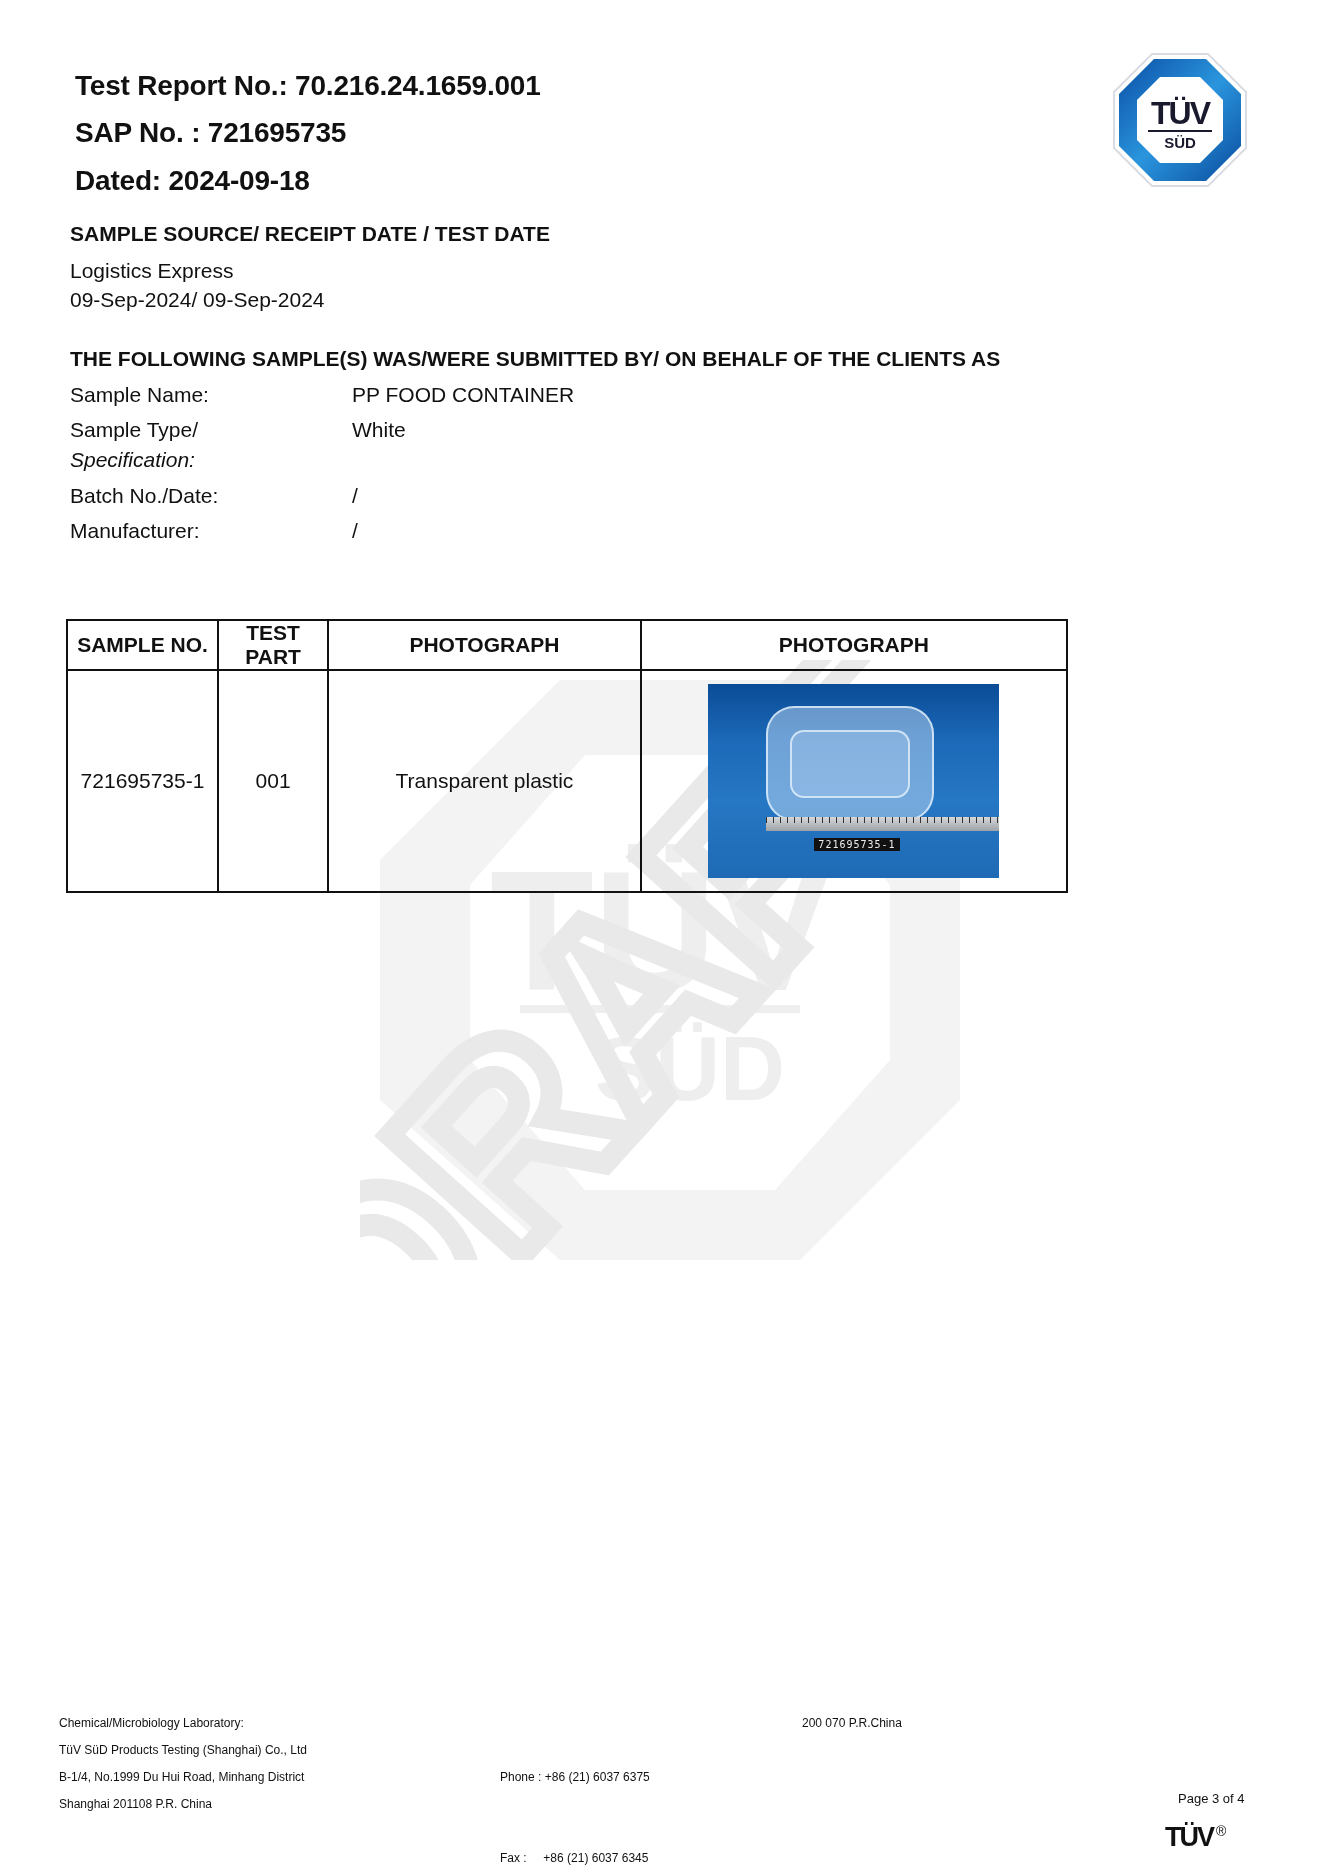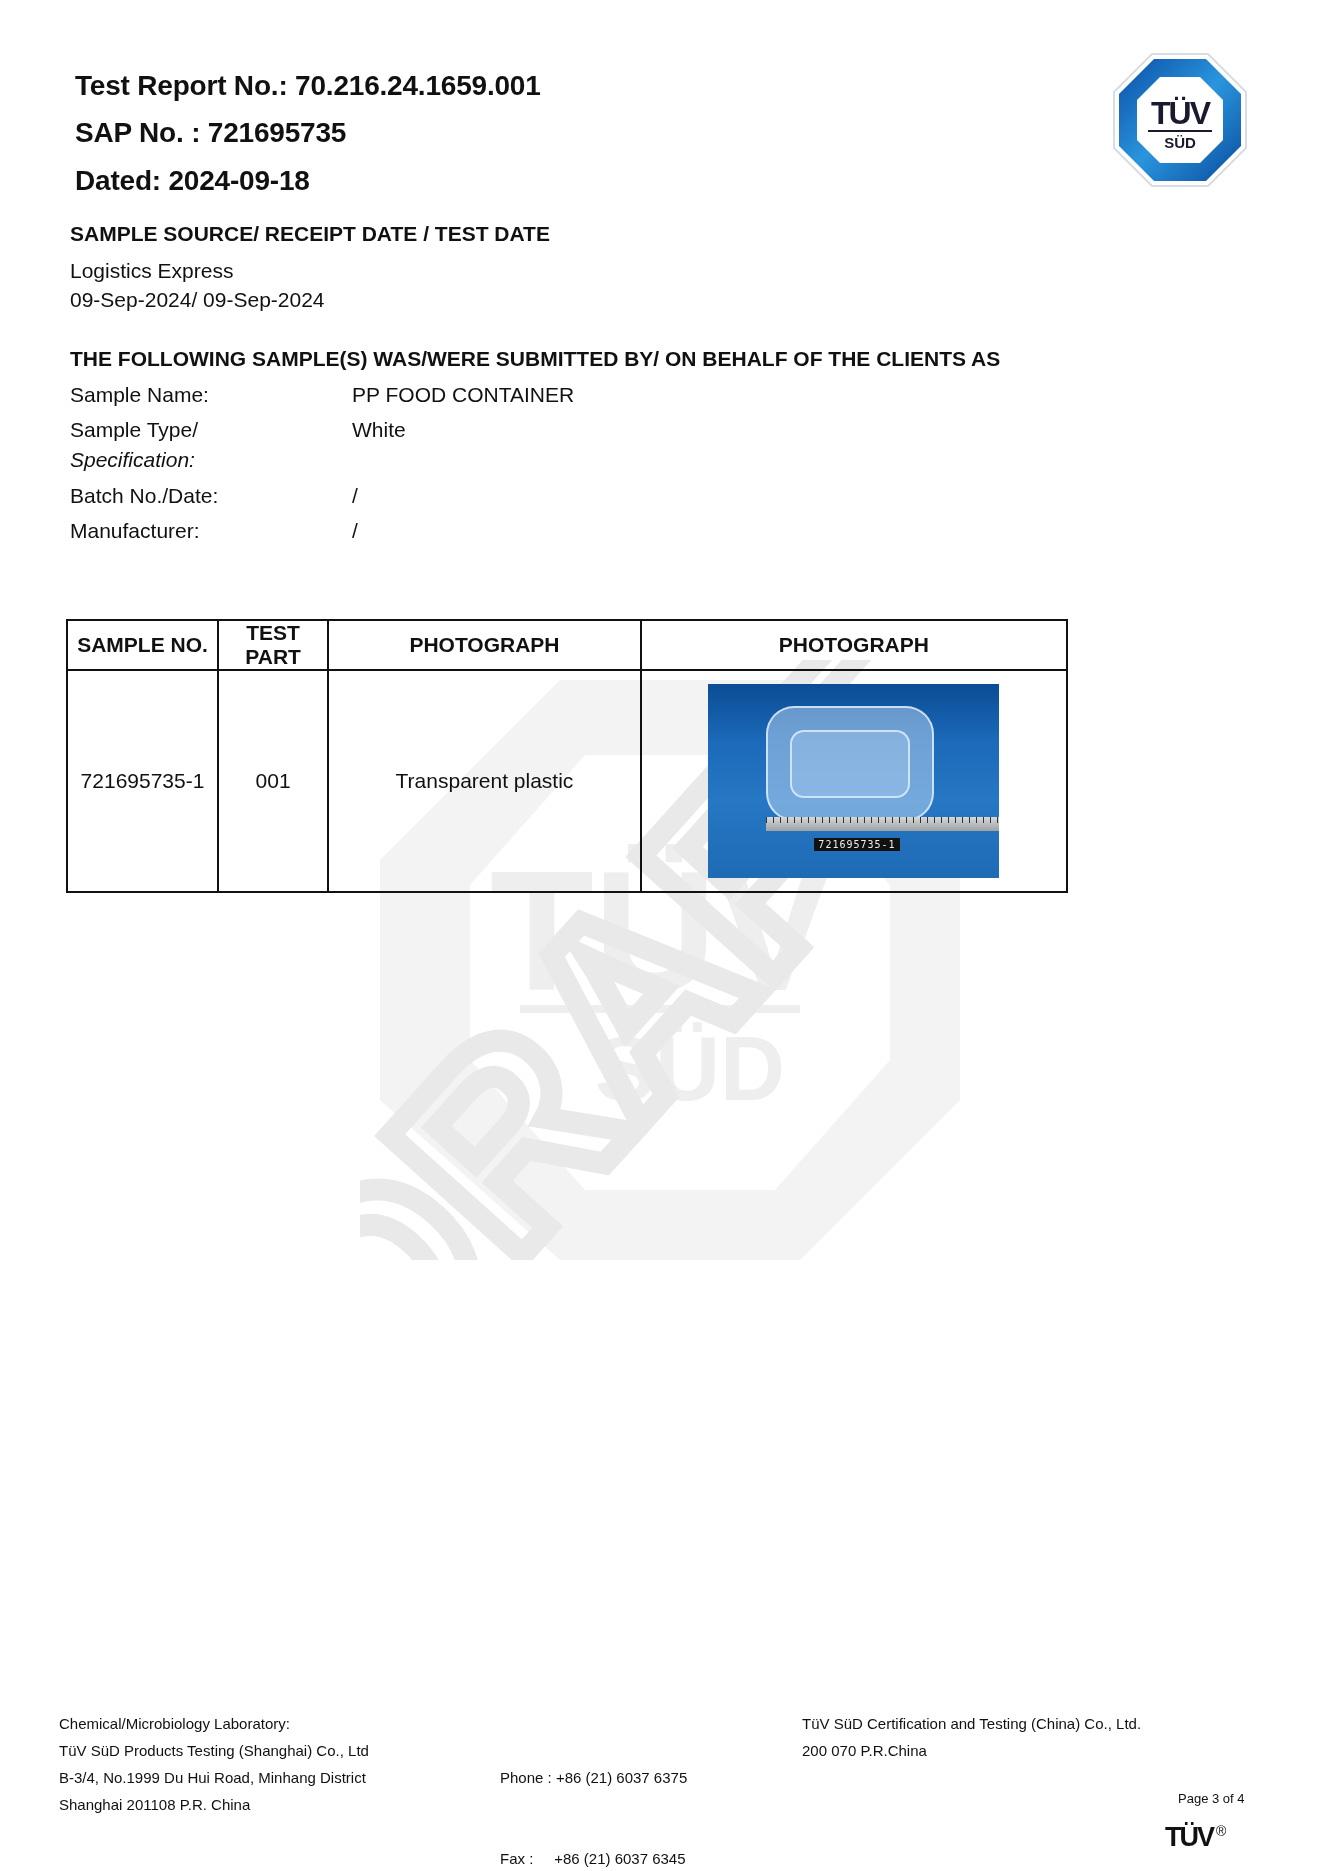--- a/index.html
+++ b/index.html
@@ -26,21 +26,21 @@
           background: rgba(210,230,250,0.45); border: 2px solid rgba(235,245,255,0.75); box-sizing: border-box; }
   .tray-inner { position: absolute; left: 22px; top: 22px; width: 120px; height: 68px; border-radius: 14px;
           border: 2px solid rgba(240,248,255,0.7); box-sizing: border-box; background: rgba(190,215,245,0.3); }
   .ruler { position: absolute; left: 58px; top: 133px; width: 233px; height: 14px;
            background: linear-gradient(180deg, #d6d8da, #9ea2a6); }
   .ruler-ticks { position: absolute; left: 0; top: 0; width: 100%; height: 6px;
            background: repeating-linear-gradient(90deg, #333 0 1px, transparent 1px 7px); }
   .tag { position: absolute; left: 106px; top: 154px; background: #111; color: #eee; font-size: 10px;
          font-family: "DejaVu Sans Mono", monospace; padding: 1px 4px; letter-spacing: 1px; }
 
-  .footer-col { position: absolute; top: 1710px; font-size: 15px; line-height: 27px; white-space: nowrap; }
+  .footer-col { position: absolute; top: 1710px; font-size: 12px; line-height: 27px; white-space: nowrap; }
   .page-num { position: absolute; left: 1178px; top: 1791px; font-size: 13px; white-space: nowrap; }
   .tuv-mark { position: absolute; left: 1165px; top: 1822px; font-weight: bold; font-size: 27px; letter-spacing: -2px; }
   .tuv-mark sup { font-size: 14px; font-weight: normal; letter-spacing: 0; margin-left: 3px; }
 </style>
 </head>
 <body>
 
 <svg class="watermark" viewBox="0 0 620 600">
   <g fill="none" stroke="#efefef" stroke-width="28">
     <polygon points="200,20 440,20 600,200 600,440 440,600 200,600 20,440 20,200" fill="#f3f3f3" stroke="none"></polygon>
@@ -124,28 +124,27 @@
             <div class="tag">721695735-1</div>
           </div>
         </td>
       </tr>
     </tbody>
   </table>
 
   <div class="footer-col" style="left:59px;">
     <div>Chemical/Microbiology Laboratory:</div>
     <div>TüV SüD Products Testing (Shanghai) Co., Ltd</div>
-    <div>B-3/4, No.1999 Du Hui Road, Minhang District</div>
+    <div>B-1/4, No.1999 Du Hui Road, Minhang District</div>
     <div>Shanghai 201108 P.R. China</div>
   </div>
   <div class="footer-col" style="left:500px; white-space:pre;">
     <div>Phone : +86 (21) 6037 6375</div>
     <div>Fax :     +86 (21) 6037 6345</div>
     
     
   </div>
   <div class="footer-col" style="left:802px;">
-    <div>TüV SüD Certification and Testing (China) Co., Ltd.</div>
     <div>200 070 P.R.China</div>
   </div>
   <div class="page-num">Page 3 of 4</div>
   <div class="tuv-mark"><span>TÜV</span><sup>®</sup></div>
 </div>
 
 </body></html>

